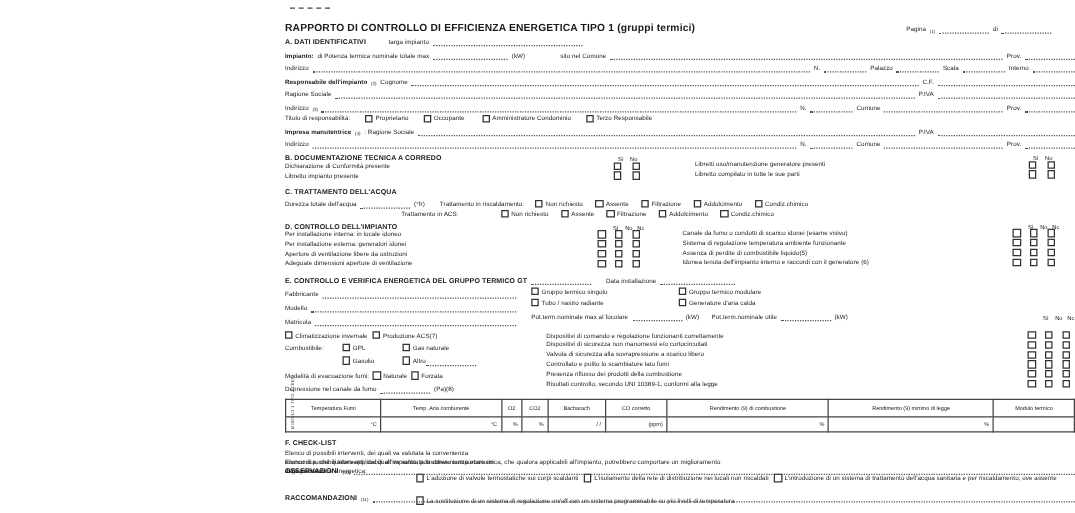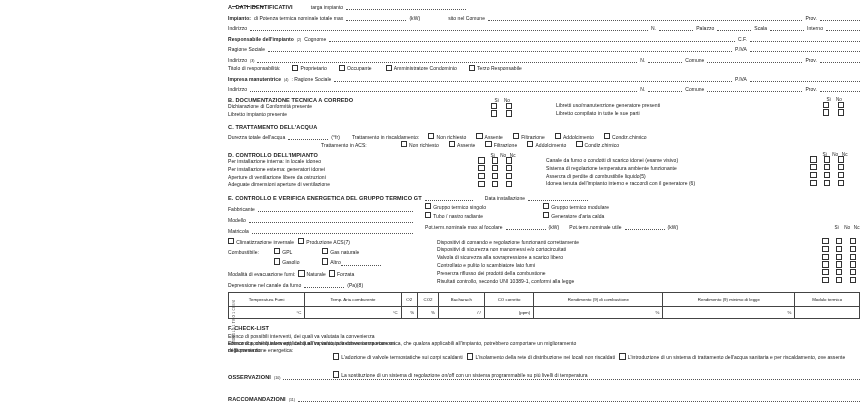--- a/index.html
+++ b/index.html
@@ -50,20 +50,30 @@
     <div class="cm" style="left:7px;top:0;"></div>
     <div class="cm" style="left:14px;top:0;"></div>
     <div class="cm" style="left:21px;top:0;"></div>
     <div class="cm" style="left:28px;top:0;"></div>
   </div>
 
   <div class="sidetxt">MODULO 1 TIPO 1 CEE/4</div>
 
   <div class="sheet">
 
+    <div class="hdrline" style="margin-top:18px;">
+      <div class="ttl">RAPPORTO DI CONTROLLO DI EFFICIENZA ENERGETICA  TIPO 1 (gruppi termici)</div>
+      <div class="row" style="width:135px;">
+        <span class="lbl">Pagina</span>
+          <span class="sup">(1)</span>
+        <span class="dots w40"></span>
+        <span class="lbl">di</span>
+        <span class="dots w40"></span>
+      </div>
+    </div>
 
     <div style="margin-top:2px;">
       <div class="row" style="margin-bottom:2.5px;">
         <span class="sec">A. DATI IDENTIFICATIVI</span>
         <span style="width:12px;flex:0 0 12px;"></span>
         <span class="lbl">targa impianto</span>
         <span class="dots" style="max-width:120px;"></span>
         <span style="flex:1 1 auto;"></span>
       </div>
 

